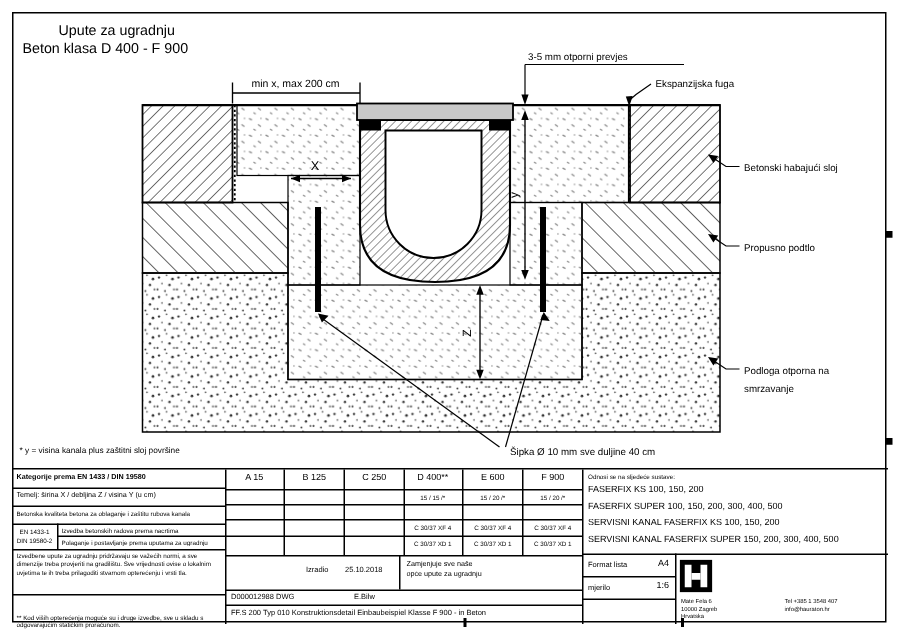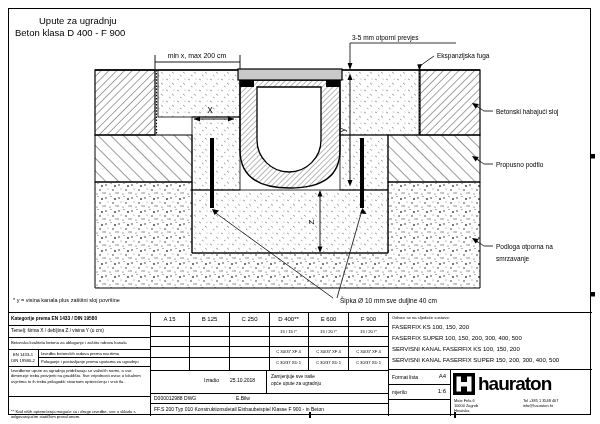--- a/index.html
+++ b/index.html
@@ -251,21 +251,20 @@
     <div class="cell t6" style="left:420px;top:75px;width:18px;text-align:right">1:6</div>
 
     <div class="cell" style="left:445px;top:60px;width:22px;height:22px">
       <svg width="22" height="22" viewBox="0 0 22 22">
         <rect x="0" y="0" width="22" height="22" fill="#000"></rect>
         <rect x="3.5" y="3.5" width="4.5" height="15" fill="#fff"></rect>
         <rect x="14" y="3.5" width="4.5" height="15" fill="#fff"></rect>
         <rect x="8" y="9" width="6" height="4.5" fill="#fff"></rect>
       </svg>
     </div>
-    <div class="cell logo-word" style="left:470px;top:61px;width:110px">hauraton</div>
     <div class="cell addr" style="left:446px;top:86px;width:60px">
       <div>Mate Fela 6</div>
       <div>10000 Zagreb</div>
       <div>Hrvatska</div>
     </div>
     <div class="cell addr" style="left:515px;top:86px;width:68px">
       <div>Tel +385 1 3548 407</div>
       <div>info@hauraton.hr</div>
     </div>
   </div>

